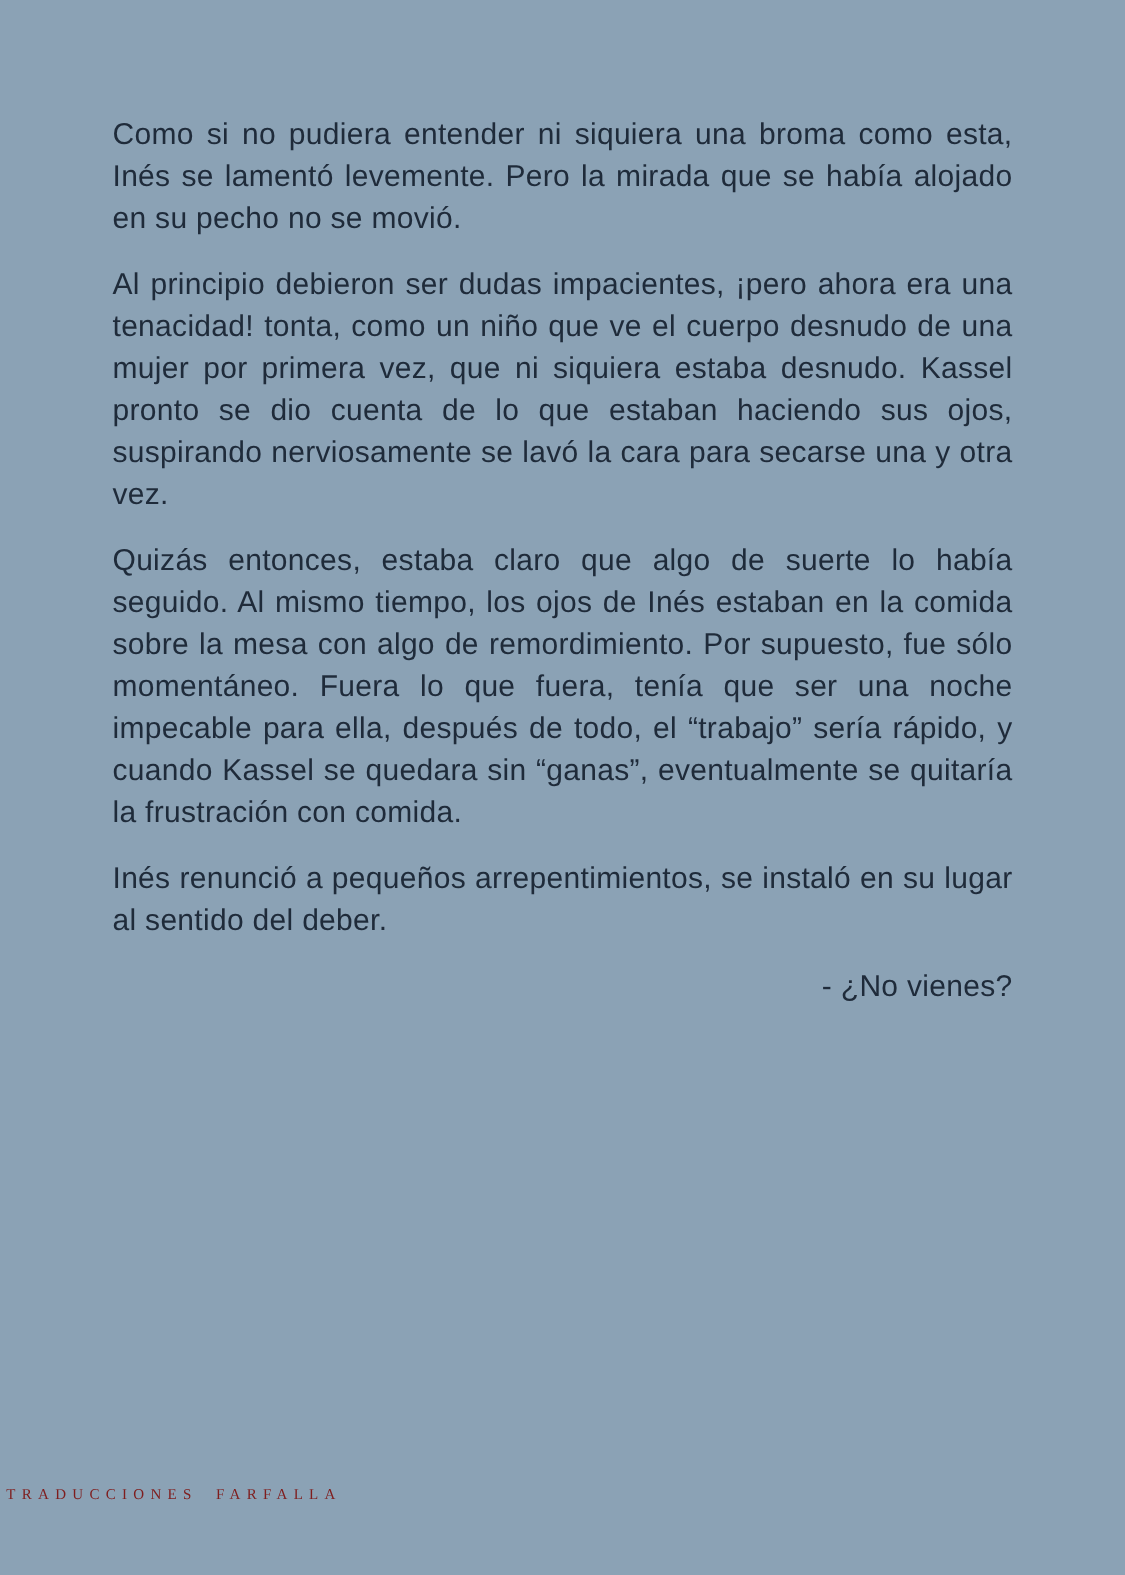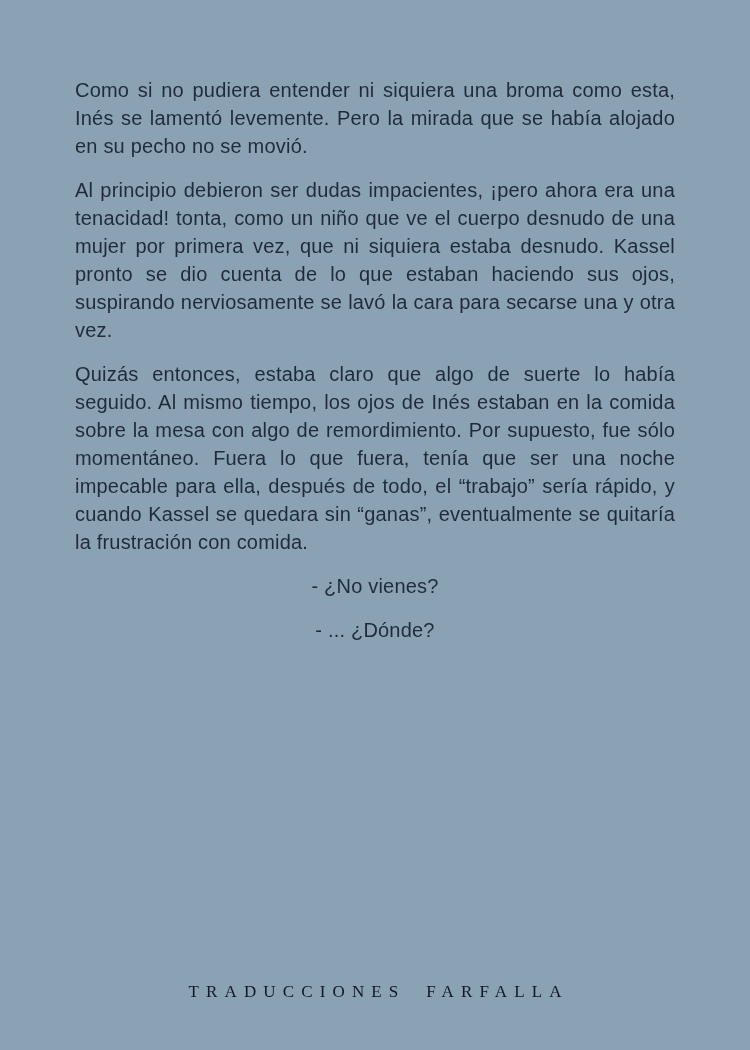--- a/index.html
+++ b/index.html
@@ -29,42 +29,42 @@
   .text-block p {
     margin: 0 0 16px 0;
     font-size: 20px;
     line-height: 28px;
     font-weight: 400;
     color: #1F2B3A;
     text-align: justify;
     letter-spacing: 0.2px;
   }
   .text-block p.dialogue {
-    text-align: center;
+    text-align: right;
   }
   .footer {
     position: absolute;
     left: 0;
     right: 0;
     bottom: 48px;
-    text-align: center;
+    text-align: left;
     font-family: "Liberation Serif", serif;
-    font-size: 17px;
+    font-size: 10px;
     font-weight: 400;
     letter-spacing: 0.42em;
-    color: #0f172a;
+    color: #7f1d1d;
     text-indent: 0.42em; 
     word-spacing: 0.55em;
   }
 </style>
 </head>
 <body>
 
 <div class="page">
   <div class="text-block">
     <p>Como si no pudiera entender ni siquiera una broma como esta, Inés se lamentó levemente. Pero la mirada que se había alojado en su pecho no se movió.</p>
     <p>Al principio debieron ser dudas impacientes, ¡pero ahora era una tenacidad! tonta, como un niño que ve el cuerpo desnudo de una mujer por primera vez, que ni siquiera estaba desnudo. Kassel pronto se dio cuenta de lo que estaban haciendo sus ojos, suspirando nerviosamente se lavó la cara para secarse una y otra vez.</p>
     <p>Quizás entonces, estaba claro que algo de suerte lo había seguido. Al mismo tiempo, los ojos de Inés estaban en la comida sobre la mesa con algo de remordimiento. Por supuesto, fue sólo momentáneo. Fuera lo que fuera, tenía que ser una noche impecable para ella, después de todo, el “trabajo” sería rápido, y cuando Kassel se quedara sin “ganas”, eventualmente se quitaría la frustración con comida.</p>
+    <p>Inés renunció a pequeños arrepentimientos, se instaló en su lugar al sentido del deber.</p>
     <p class="dialogue">- ¿No vienes?</p>
-    <p class="dialogue">- ... ¿Dónde?</p>
   </div>
   <div class="footer">TRADUCCIONES FARFALLA</div>
 </div>
 
 </body></html>

